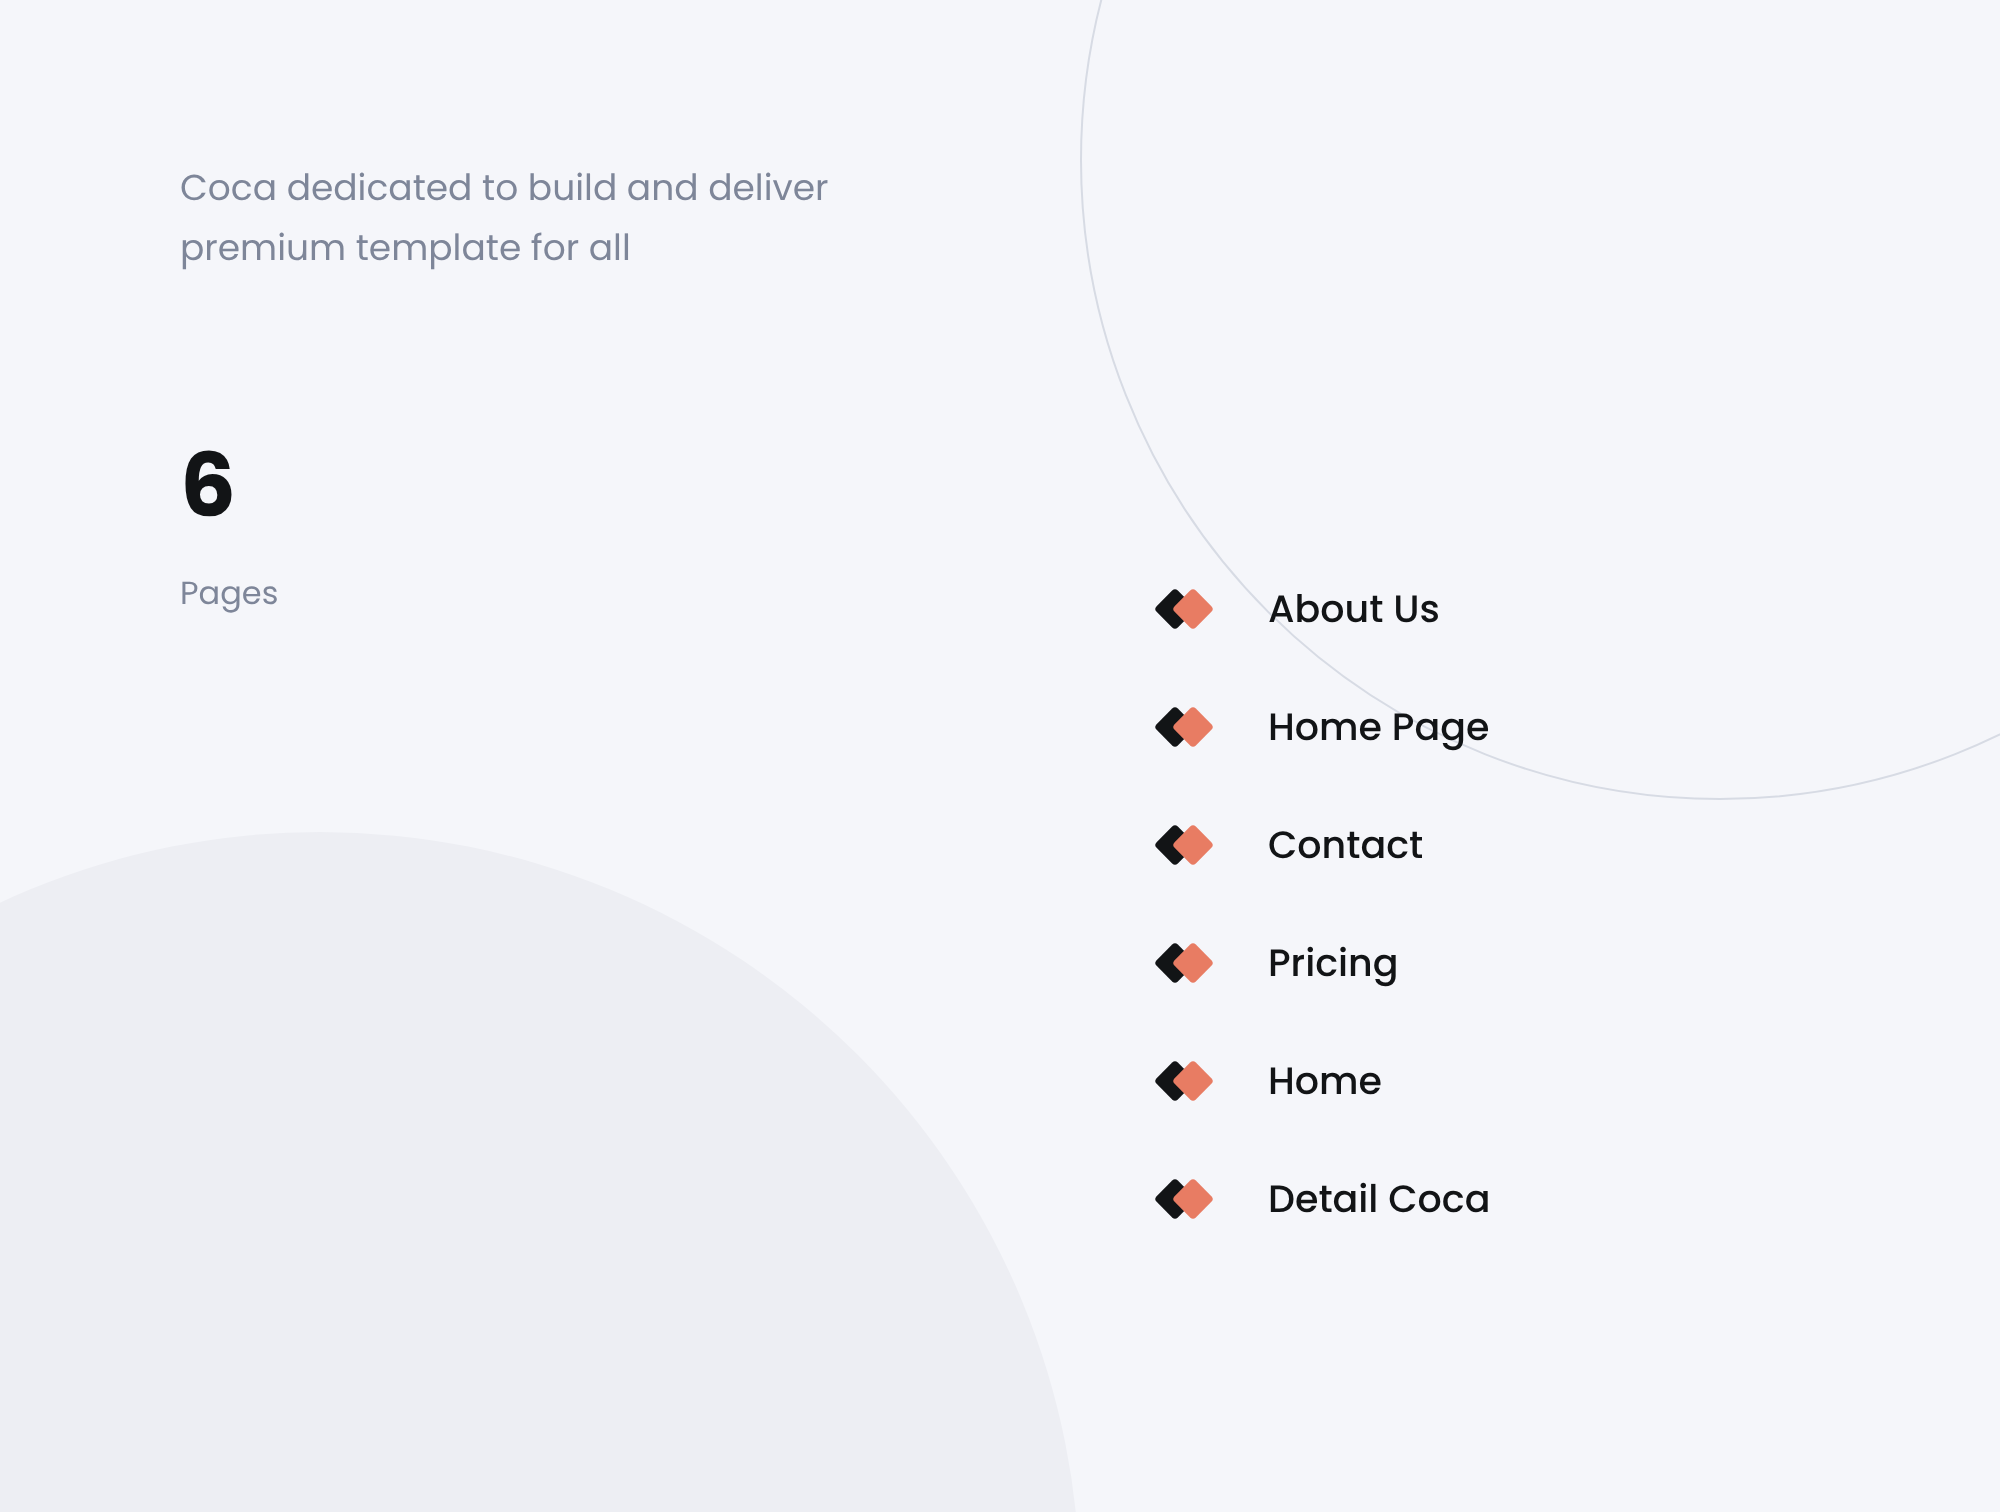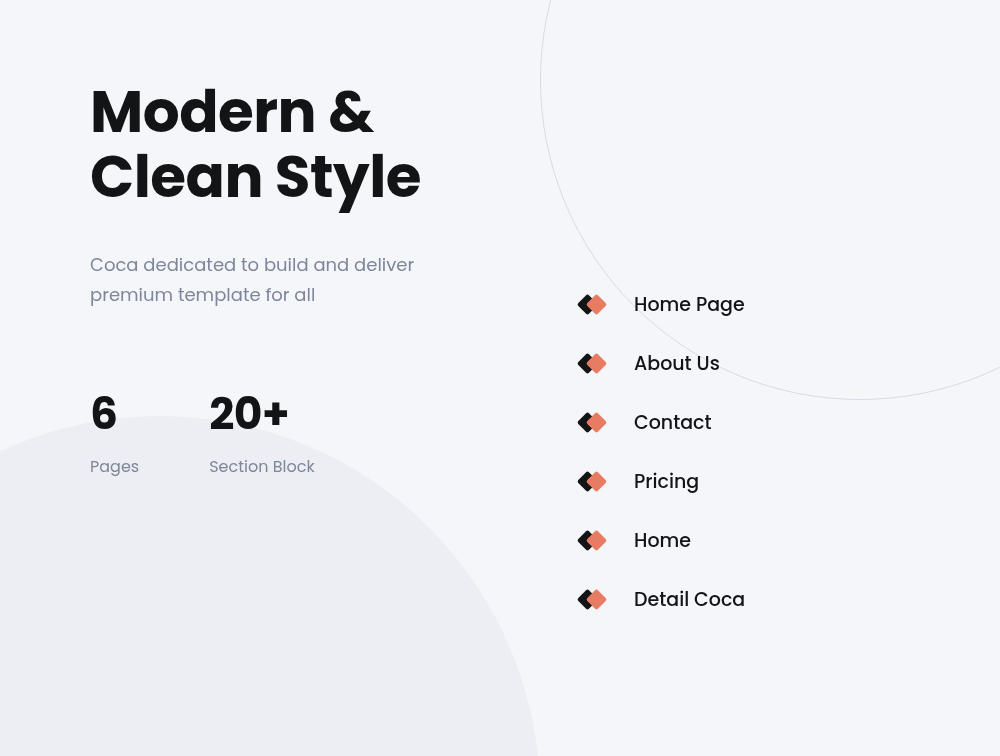--- a/index.html
+++ b/index.html
@@ -120,46 +120,38 @@
   }
 </style>
 </head>
 <body>
 
 <div class="circle-bl"></div>
 <div class="circle-tr"></div>
 
 <div class="content">
 
-  <h1 class="heading">
-    <span>Modern &amp;</span><br>
-    <span>Clean Style</span>
-  </h1>
 
   <p class="subheading">Coca dedicated to build and deliver premium template for all</p>
 
   <div class="stats">
     <div>
       <div class="stat-num">6</div>
       <div class="stat-label">Pages</div>
     </div>
-    <div>
-      <div class="stat-num">20+</div>
-      <div class="stat-label">Section Block</div>
-    </div>
   </div>
 
   <div class="page-list">
     <div class="page-item">
       <span class="diamond-icon"></span>
-      <span class="label">Home Page</span>
+      <span class="label">About Us</span>
     </div>
     <div class="page-item">
       <span class="diamond-icon"></span>
-      <span class="label">About Us</span>
+      <span class="label">Home Page</span>
     </div>
     <div class="page-item">
       <span class="diamond-icon"></span>
       <span class="label">Contact</span>
     </div>
     <div class="page-item">
       <span class="diamond-icon"></span>
       <span class="label">Pricing</span>
     </div>
     <div class="page-item">

